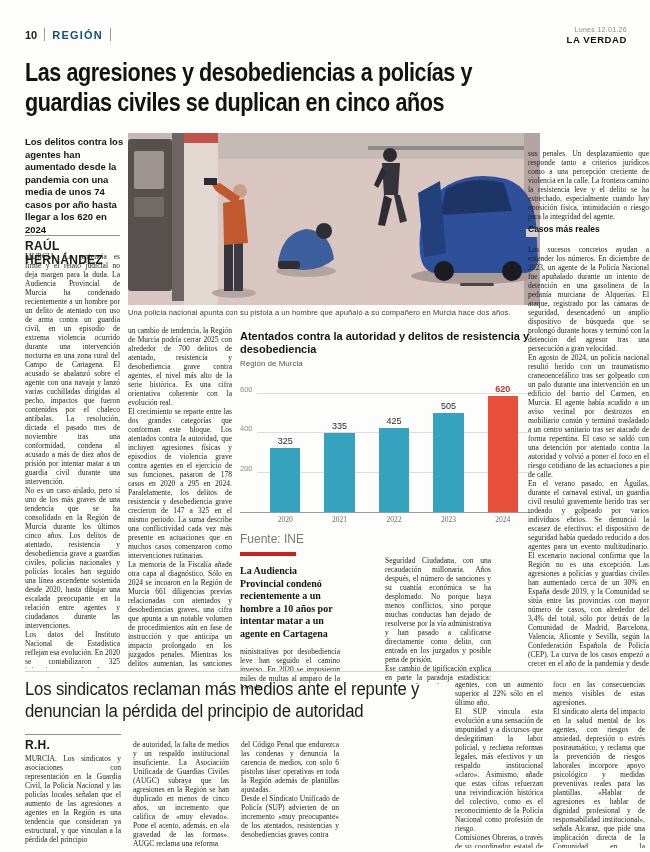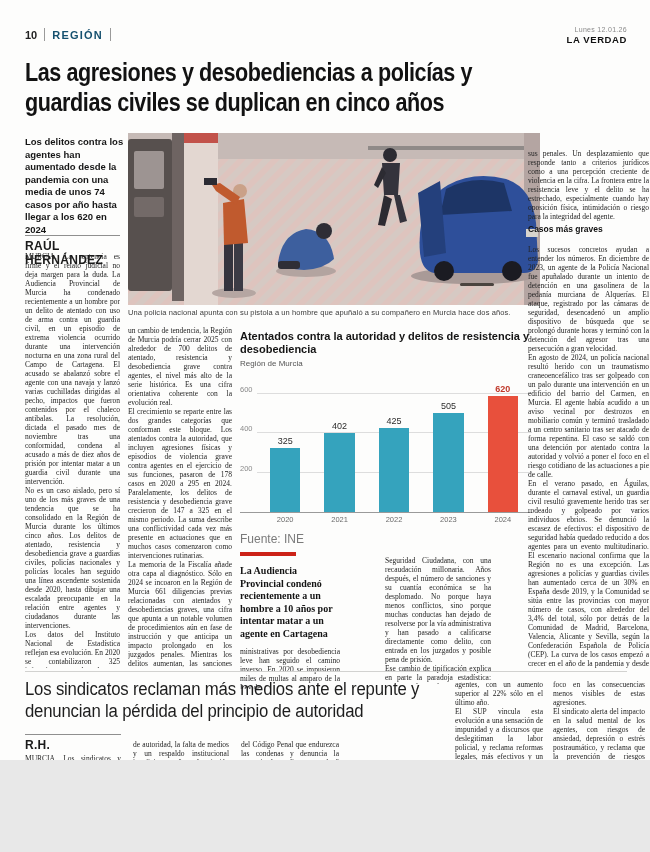--- a/index.html
+++ b/index.html
@@ -1,17 +1,17 @@
 <!DOCTYPE html>
 <html lang="es"><head>
 <meta charset="utf-8">
 <style>
   html,body { margin:0; padding:0; background:#e8e8e8; }
   .page {
-    position:relative; width:650px; height:760px; margin:0 auto;
+    position:relative; width:650px; height:852px; margin:0 auto;
     background:#fdfdfc; overflow:hidden; color:#1f1f1f;
     font-family:"Liberation Sans","DejaVu Sans",sans-serif;
   }
   
   .pageheader { position:absolute; left:25px; right:23px; top:28px; height:20px; }
   .ph-left { position:absolute; left:0; top:0; display:flex; align-items:center; gap:7px; }
   .ph-num { font-size:11px; font-weight:bold; color:#222; }
   .ph-vbar { width:1px; height:13px; background:#9a9a9a; }
   .ph-section { font-size:11px; font-weight:bold; letter-spacing:1.2px; color:#15506e; }
   .ph-right { position:absolute; right:0; top:-2px; text-align:right; }
@@ -51,21 +51,21 @@
   .chart-subtitle { font-size:8px; color:#555; margin-top:3px; }
   .chart-plot { position:relative; height:128px; margin-top:16px; border-bottom:1px solid #9a9a9a;
                 display:flex; align-items:flex-end; gap:24px; padding:0 14px 0 30px; }
   .gridline { position:absolute; left:0; right:0; height:0; border-top:1px solid #ddd; }
   .gridlabel { position:absolute; left:0; top:-9px; font-size:7.5px; color:#8a8a8a; background:#fdfdfc; padding-right:4px; }
   .bar-col { position:relative; z-index:1; flex:1; height:100%; display:flex; flex-direction:column;
              align-items:center; justify-content:flex-end;text-align:center; }
   .bar-value { font-size:9px; color:#2c2c2c; margin-bottom:2px; }
   .bar-value.hl { color:#c0392b; font-weight:bold; }
   .bar { width:100%; }
-  .chart-xaxis { display:flex; gap:24px; padding:2px 14px 0 30px; }
+  .chart-xaxis { display:flex; gap:24px; padding:2px 14px 0 30px;font-family:Liberation Serif, serif; }
   .x-label { flex:1; text-align:center; font-size:7.5px; color:#6b6b6b; }
   .chart-source { font-size:12px; color:#7a7a7a; margin-top:8px; }
   
   .quote-block { position:absolute; left:240px; top:552px; width:102px; }
   .quote-bar { width:56px; height:4px; background:#cc2318; margin-bottom:9px; }
   .pull-quote { font-family:"Liberation Serif","DejaVu Serif",serif; font-size:10px; line-height:12.5px;
                 font-weight:bold; color:#141414; }
   
   .section-divider { position:absolute; left:25px; right:23px; top:671px; border-top:1px solid #d2d2d0; }
   
@@ -178,21 +178,21 @@
           <span class="gridlabel">400</span>
         </div>
         <div class="gridline" style="bottom: 92.3077%;">
           <span class="gridlabel">600</span>
         </div>
         <div class="bar-col">
           <div class="bar-value">325</div>
           <div class="bar" style="height: 50%; background: rgb(53, 163, 189);"></div>
         </div>
         <div class="bar-col">
-          <div class="bar-value">402</div>
+          <div class="bar-value">335</div>
           <div class="bar" style="height: 61.8462%; background: rgb(53, 163, 189);"></div>
         </div>
         <div class="bar-col">
           <div class="bar-value">425</div>
           <div class="bar" style="height: 65.3846%; background: rgb(53, 163, 189);"></div>
         </div>
         <div class="bar-col">
           <div class="bar-value">505</div>
           <div class="bar" style="height: 77.6923%; background: rgb(53, 163, 189);"></div>
         </div>
@@ -214,22 +214,22 @@
   <div class="quote-block">
     <div class="quote-bar"></div>
     <div class="pull-quote">La Audiencia Provincial condenó recientemente a un hombre a 10 años por intentar matar a un agente en Cartagena</div>
     <div class="body-text col3-after">ministrativas por desobediencia leve han seguido el camino inverso. En 2020 se impusieron miles de multas al amparo de la Ley de</div>
   </div>
 
   <div class="body-text col4-body">Seguridad Ciudadana, con una recaudación millonaria. Años después, el número de sanciones y su cuantía económica se ha desplomado. No porque haya menos conflictos, sino porque muchas conductas han dejado de resolverse por la vía administrativa y han pasado a calificarse directamente como delito, con entrada en los juzgados y posible pena de prisión.
 Ese cambio de tipificación explica en parte la paradoja estadística: menos multas, más causas</div>
 
   <div class="body-text col5-body">
-    <span>sus penales. Un desplazamiento que responde tanto a criterios jurídicos como a una percepción creciente de violencia en la cifra. La frontera entre la resistencia leve y el delito se ha estrechado, especialmente cuando hay oposición física, intimidación o riesgo para la integridad del agente.</span>
-    <div class="subhead">Casos más graves</div>
+    <span>sus penales. Un desplazamiento que responde tanto a criterios jurídicos como a una percepción creciente de violencia en la calle. La frontera camino la resistencia leve y el delito se ha estrechado, especialmente cuando hay oposición física, intimidación o riesgo para la integridad del agente.</span>
+    <div class="subhead">Casos más reales</div>
     <span>Los sucesos concretos ayudan a entender los números. En diciembre de 2023, un agente de la Policía Nacional fue apuñalado durante un intento de detención en una gasolinera de la pedanía murciana de Alquerías. El ataque, registrado por las cámaras de seguridad, desencadenó un amplio dispositivo de búsqueda que se prolongó durante horas y terminó con la detención del agresor tras una persecución a gran velocidad.
 En agosto de 2024, un policía nacional resultó herido con un traumatismo craneoencefálico tras ser golpeado con un palo durante una intervención en un edificio del barrio del Carmen, en Murcia. El agente había acudido a un aviso vecinal por destrozos en mobiliario común y terminó trasladado a un centro sanitario tras ser atacado de forma repentina. El caso se saldó con una detención por atentado contra la autoridad y volvió a poner el foco en el riesgo cotidiano de las actuaciones a pie de calle.
 En el verano pasado, en Águilas, durante el carnaval estival, un guardia civil resultó gravemente herido tras ser rodeado y golpeado por varios individuos ebrios. Se denunció la escasez de efectivos: el dispositivo de seguridad había quedado reducido a dos agentes para un evento multitudinario. El escenario nacional confirma que la Región no es una excepción. Las agresiones a policías y guardias civiles han aumentado cerca de un 30% en España desde 2019, y la Comunidad se sitúa entre las provincias con mayor número de casos, con alrededor del 3,4% del total, sólo por detrás de la Comunidad de Madrid, Barcelona, Valencia, Alicante y Sevilla, según la Confederación Española de Policía (CEP). La curva de los casos empezó a crecer en el año de la pandemia y desde entonces no se aplana, lo que obliga a mirar qué está cambiando en la calle.</span>
   </div>
 
   <div class="section-divider"></div>
 
   <h2 class="headline2" style="margin:0;">Los sindicatos reclaman más medios ante el repunte y denuncian la pérdida del principio de autoridad</h2>
 
   <div class="byline2-block">

